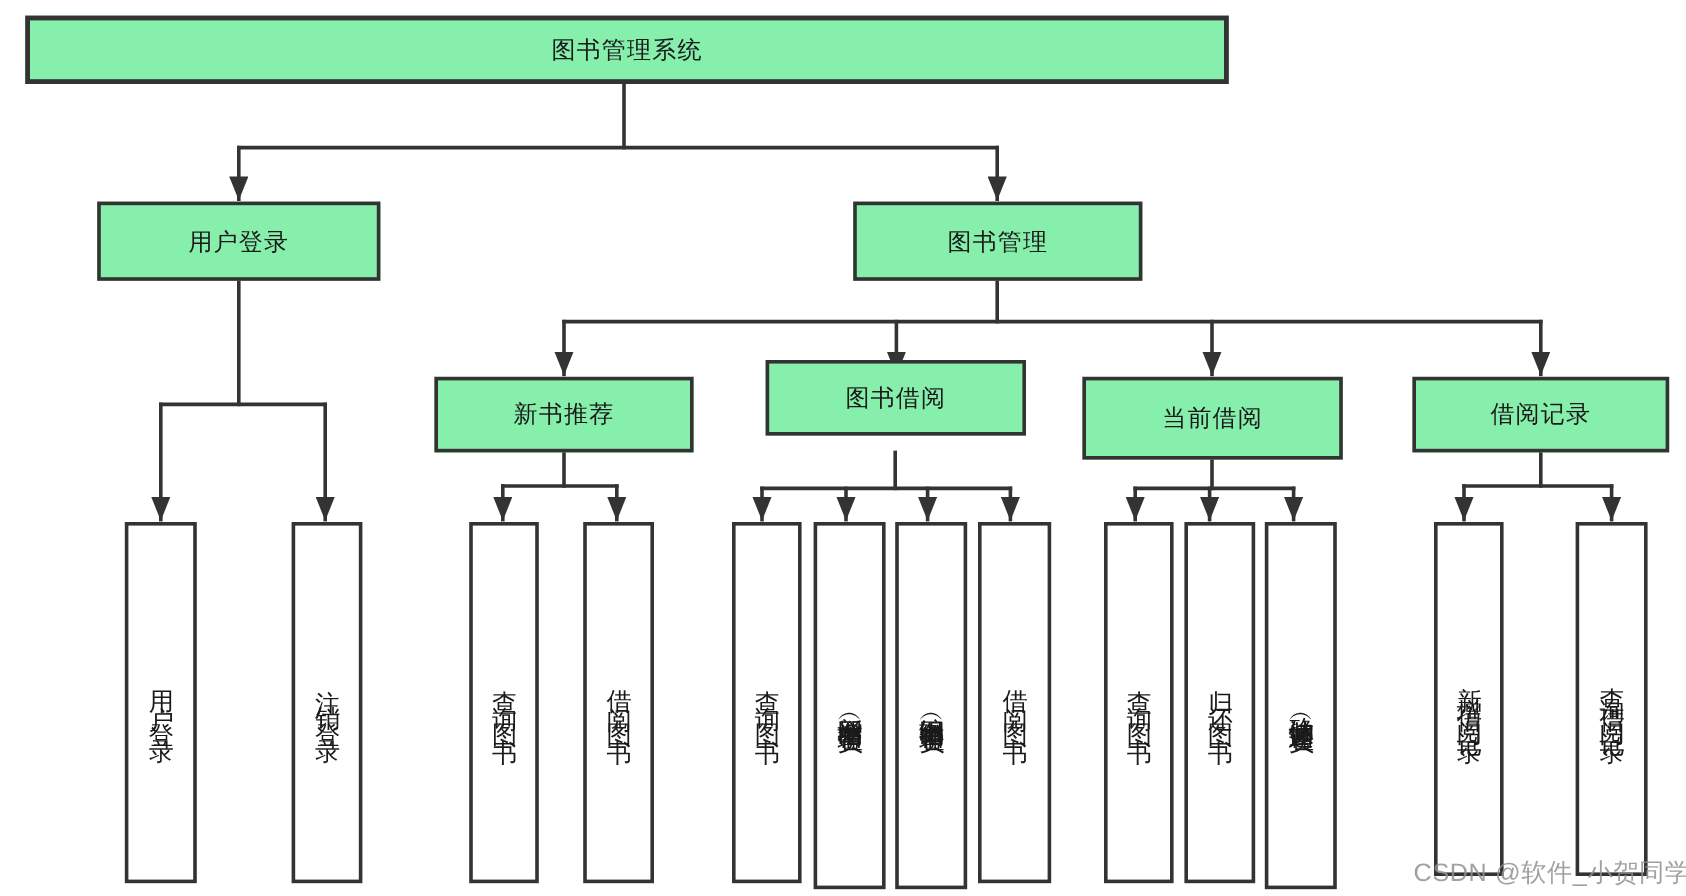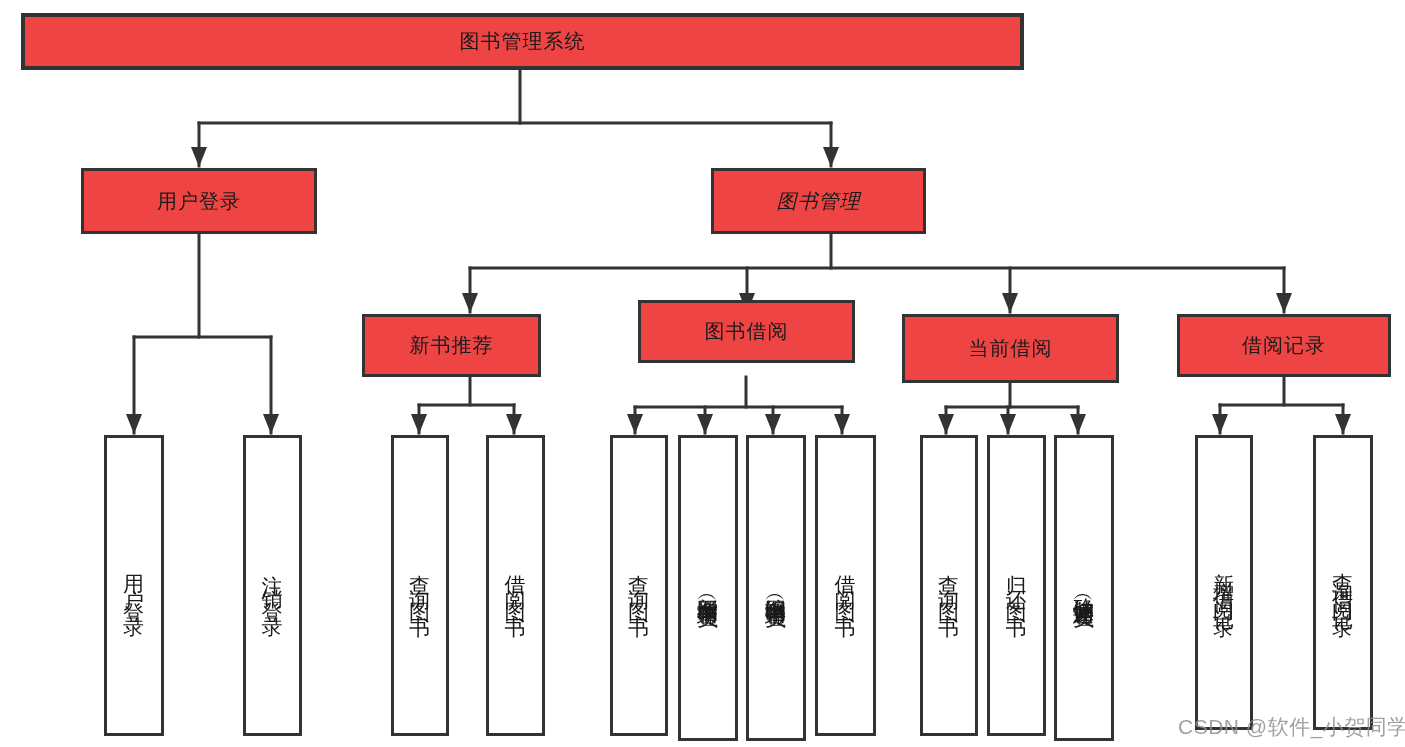--- a/index.html
+++ b/index.html
@@ -7,21 +7,21 @@
     position:relative;
     width:1405px; height:747px;
     background:#ffffff;
     font-family:"Liberation Sans","DejaVu Sans",sans-serif;
     color:#1a1a1a;
     overflow:hidden;
   }
   #wires { position:absolute; left:0; top:0; z-index:1; }
   .hbox {
     position:absolute; z-index:2;
-    background:#ef4444;
+    background:#86efac;
     border:3px solid #333;
     box-sizing:border-box;
     display:flex; align-items:center; justify-content:center;
     font-size:20px; letter-spacing:1px;
   }
   .hbox.root { border-width:4px; }
   .vbox {
     position:absolute; z-index:2;
     background:#fff;
     border:3px solid #333;
@@ -101,25 +101,25 @@
     </g>
   </svg>
 
   <div class="hbox root" style="left:21px; top:13px; width:1003px; height:57px;">
     <span>图书管理系统</span>
   </div>
 
   <div class="hbox" style="left:81px; top:168px; width:236px; height:66px;">
     <span>用户登录</span>
   </div>
-  <div class="hbox" style="left:711px; top:168px; width:215px; height:66px;font-style:italic;">
+  <div class="hbox" style="left:711px; top:168px; width:241px; height:66px;">
     <span>图书管理</span>
   </div>
 
-  <div class="hbox" style="left:362px; top:314px; width:179px; height:63px;">
+  <div class="hbox" style="left:362px; top:314px; width:216px; height:63px;">
     <span>新书推荐</span>
   </div>
   <div class="hbox" style="left:638px; top:300px; width:217px; height:63px;">
     <span>图书借阅</span>
   </div>
   <div class="hbox" style="left:902px; top:314px; width:217px; height:69px;">
     <span>当前借阅</span>
   </div>
   <div class="hbox" style="left:1177px; top:314px; width:214px; height:63px;">
     <span>借阅记录</span>

